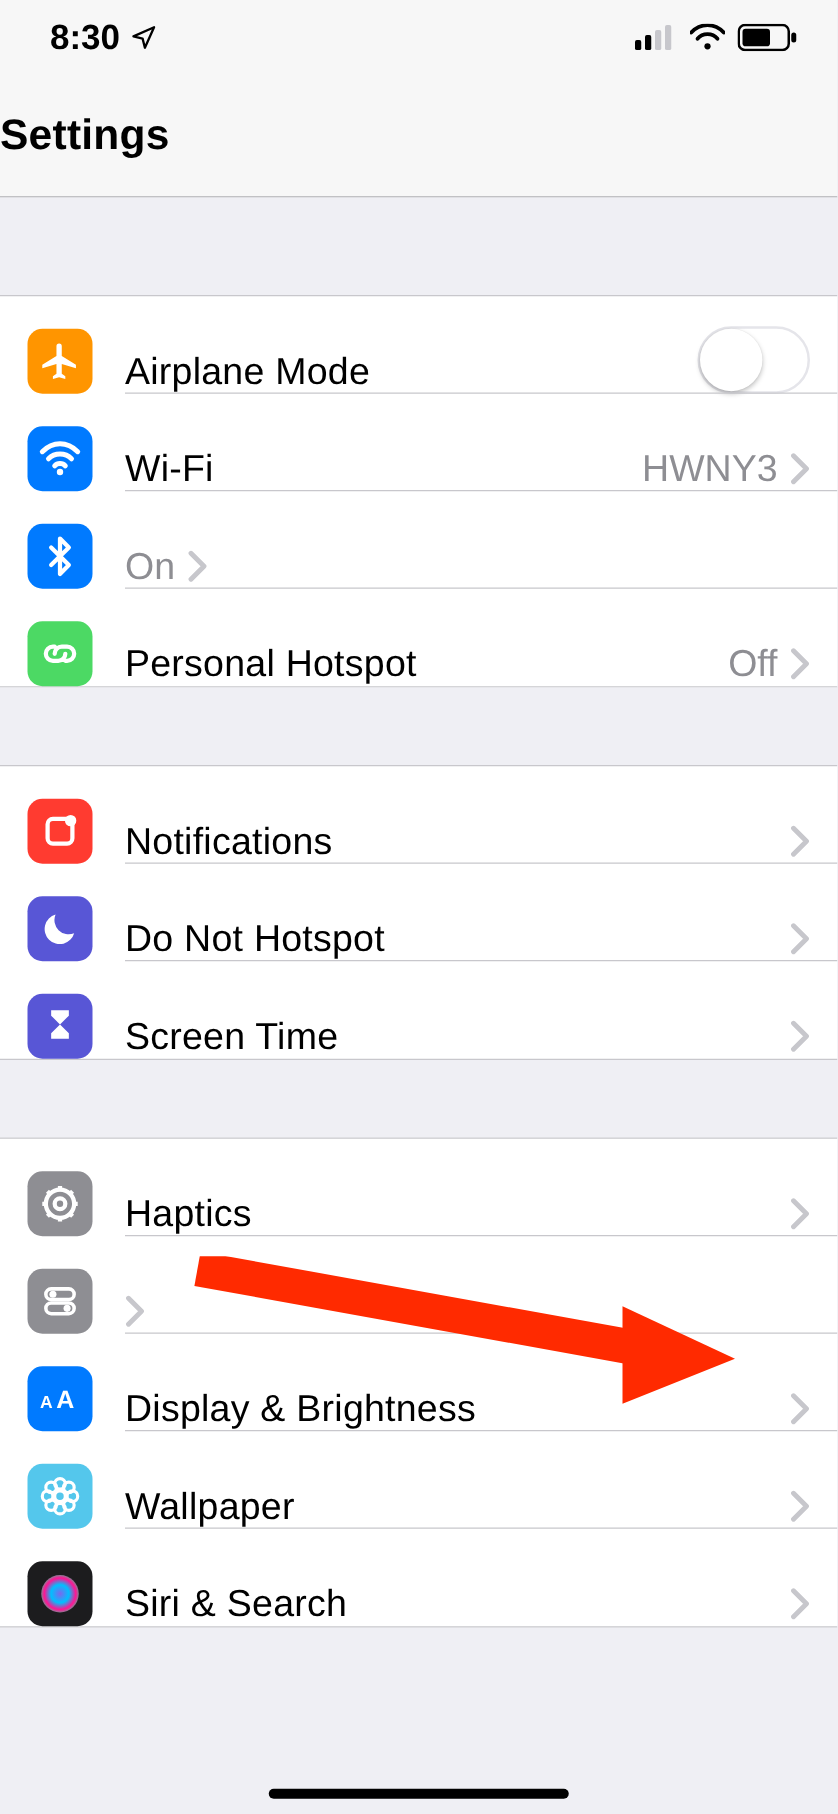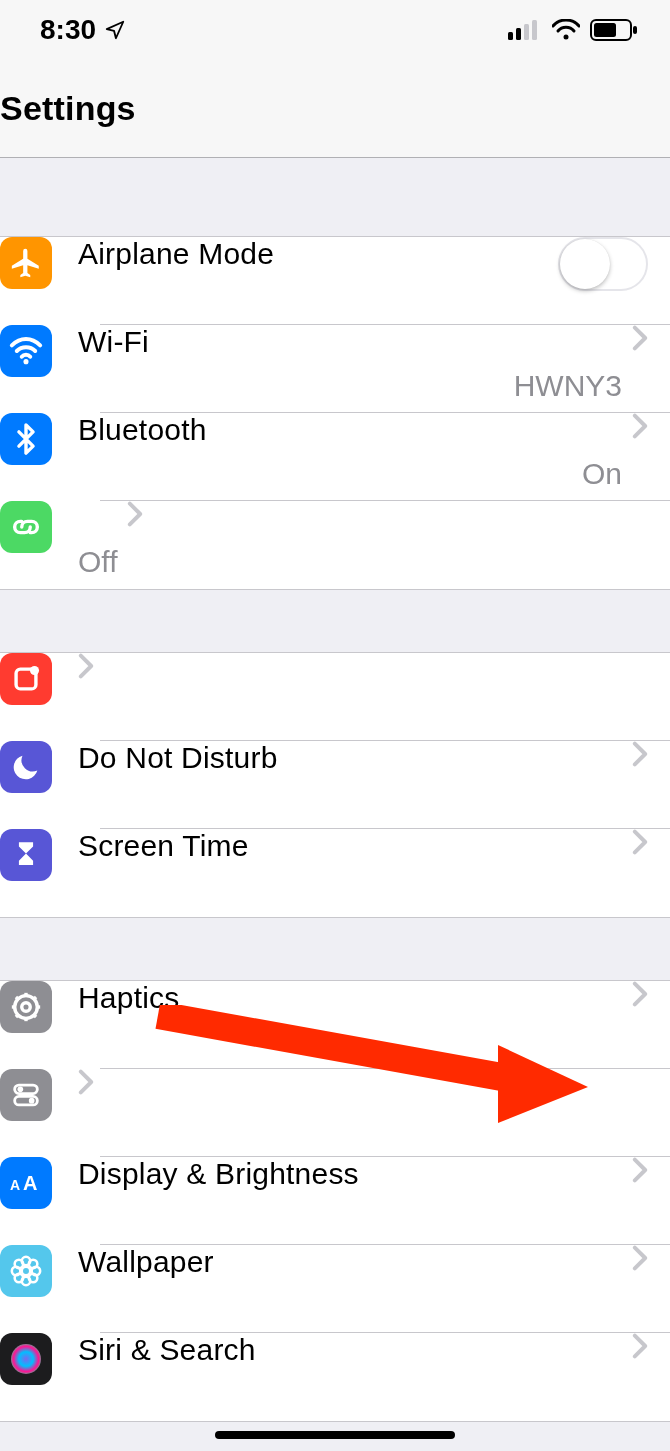--- a/index.html
+++ b/index.html
@@ -50,22 +50,23 @@
     height: 78px;
     border-top: none;
   }
   .group {
     background: #fff;
     border-top: 1px solid #c8c7cc;
     border-bottom: 1px solid #c8c7cc;
   }
   .row {
     display: flex;
-    align-items: flex-start;
-    height: 88px;
+    align-items: flex-end;
+    height: 78px;
+    padding-left: 22px;
     position: relative;
   }
   .row .icon-box {
     width: 52px;
     height: 52px;
     border-radius: 12px;
     flex: 0 0 52px;
     display:flex;
     align-items:center;
     justify-content:center;
@@ -204,67 +205,68 @@
         </svg></span>
     <div class="sep"></div>
   </div>
 
   <div class="row">
     <div class="icon-box" style="background:#007aff">
       <svg width="34" height="34" viewBox="0 0 24 24">
           <path d="M7 7 L17 17 L12 22 V2 L17 7 L7 17" fill="none" stroke="#fff" stroke-width="2.4" stroke-linejoin="round" stroke-linecap="round"></path>
         </svg>
     </div>
-    <span class="label">Bluetooth</span>
     <span class="value">On</span>
     <span class="chevron"><svg width="16" height="26" viewBox="0 0 12 20">
           <path d="M2 2 L10 10 L2 18" fill="none" stroke="#c7c7cc" stroke-width="3" stroke-linecap="round" stroke-linejoin="round"></path>
         </svg></span>
     <div class="sep"></div>
   </div>
 
 
   <div class="row last">
     <div class="icon-box" style="background:#4cd964">
       <svg width="34" height="34" viewBox="0 0 24 24">
           <path d="M9 12a4 4 0 0 1 4-4h3a4 4 0 0 1 0 8h-1 M15 12a4 4 0 0 1-4 4H8a4 4 0 0 1 0-8h1" fill="none" stroke="#fff" stroke-width="2.4" stroke-linecap="round"></path>
         </svg>
     </div>
+    <span class="label">Personal Hotspot</span>
     <span class="value">Off</span>
     <span class="chevron"><svg width="16" height="26" viewBox="0 0 12 20">
           <path d="M2 2 L10 10 L2 18" fill="none" stroke="#c7c7cc" stroke-width="3" stroke-linecap="round" stroke-linejoin="round"></path>
         </svg></span>
 
   </div>
 </div>
 
 <div class="group-gap"></div>
 <div class="group">
 
   <div class="row">
     <div class="icon-box" style="background:#ff3b30">
       <svg width="34" height="34" viewBox="0 0 24 24">
           <rect x="5" y="5" width="14" height="14" rx="3" fill="none" stroke="#fff" stroke-width="2.4"></rect>
           <circle cx="18" cy="6" r="3.2" fill="#fff"></circle>
         </svg>
     </div>
+    <span class="label">Notifications</span>
     <span class="chevron"><svg width="16" height="26" viewBox="0 0 12 20">
           <path d="M2 2 L10 10 L2 18" fill="none" stroke="#c7c7cc" stroke-width="3" stroke-linecap="round" stroke-linejoin="round"></path>
         </svg></span>
     <div class="sep"></div>
   </div>
 
 
   <div class="row">
     <div class="icon-box" style="background:#5856d6">
       <svg width="34" height="34" viewBox="0 0 24 24">
           <path d="M20 14.5A8 8 0 0 1 9.5 4 8.5 8.5 0 1 0 20 14.5z" fill="#fff"></path>
         </svg>
     </div>
-    <span class="label">Do Not Disturb</span>
+    <span class="label">Do Not Hotspot</span>
     <span class="chevron"><svg width="16" height="26" viewBox="0 0 12 20">
           <path d="M2 2 L10 10 L2 18" fill="none" stroke="#c7c7cc" stroke-width="3" stroke-linecap="round" stroke-linejoin="round"></path>
         </svg></span>
     <div class="sep"></div>
   </div>
 
   <div class="row last">
     <div class="icon-box" style="background:#5856d6">
       <svg width="34" height="34" viewBox="0 0 24 24">
           <path d="M7 3h10v3l-5 5 5 5v3H7v-3l5-5-5-5V3z" fill="#fff"></path>

